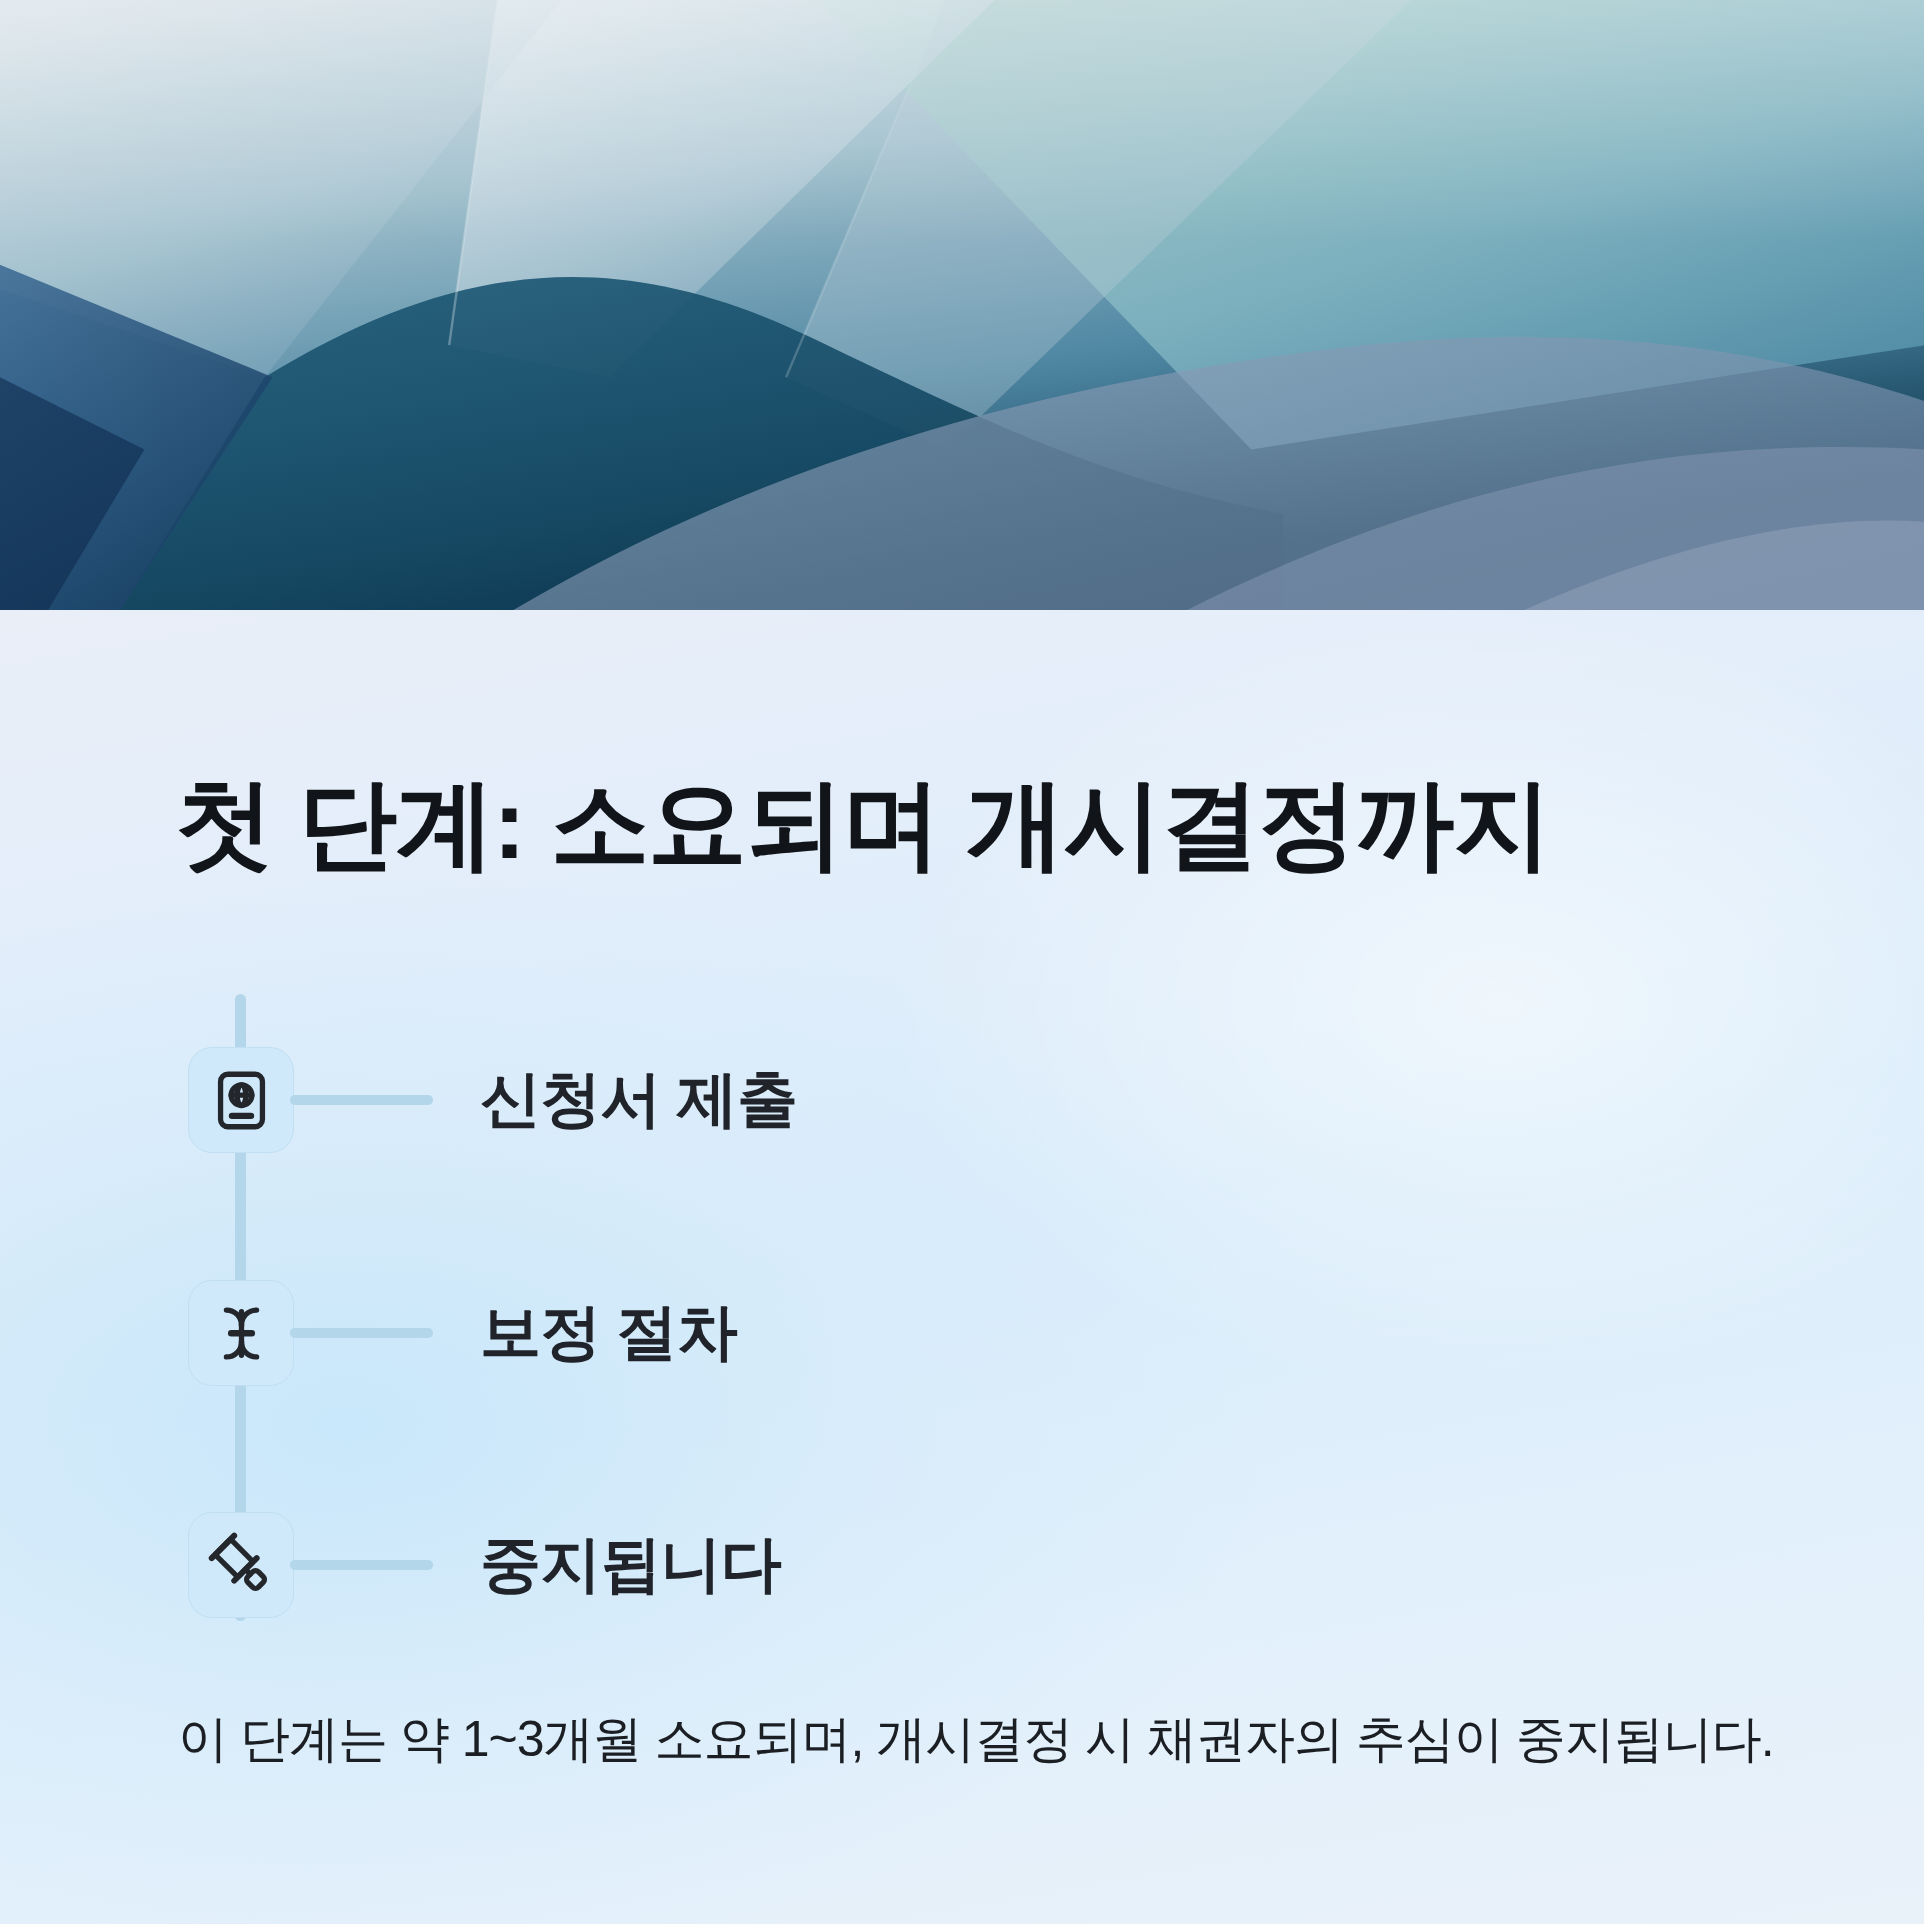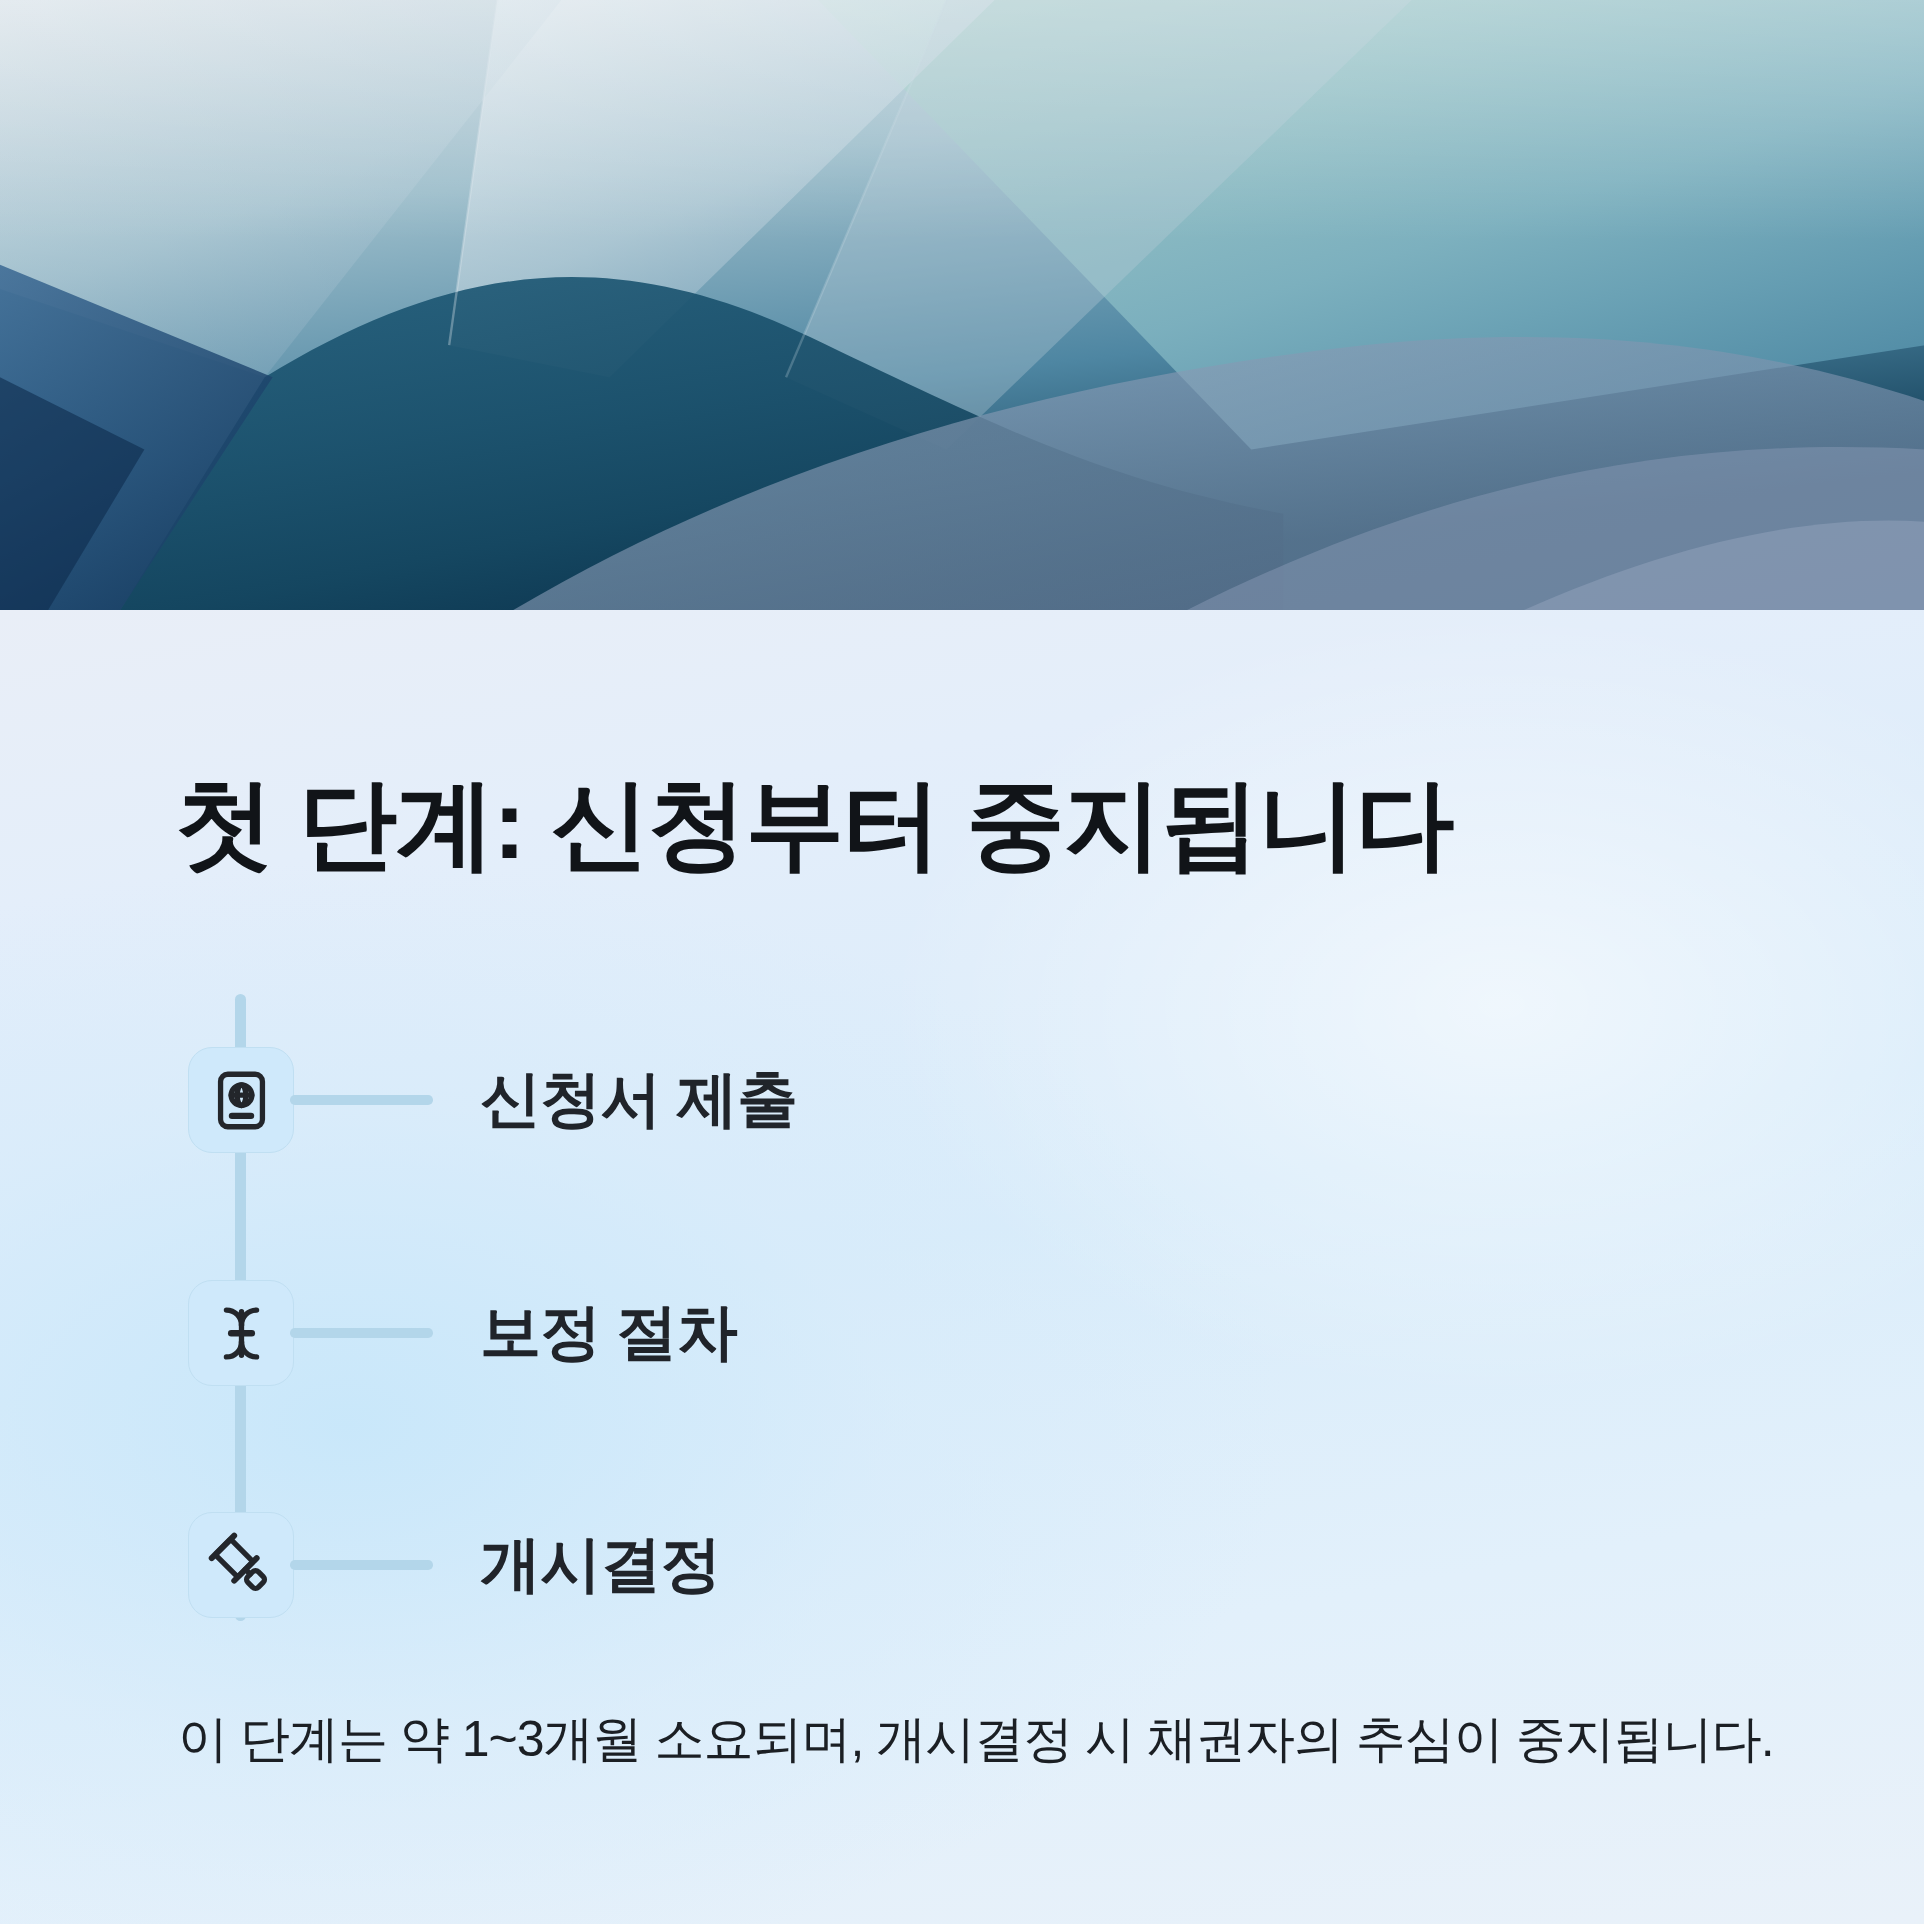--- a/index.html
+++ b/index.html
@@ -201,21 +201,21 @@
 
       <path d="M620,0 L560,430" stroke="#dfe8ee" stroke-opacity="0.35" stroke-width="3" fill="none"></path>
       <path d="M1180,0 L980,470" stroke="#cfe0e6" stroke-opacity="0.25" stroke-width="3" fill="none"></path>
     </svg>
   </div>
 
   <div class="body-panel">
     <div class="body-wash"></div>
   </div>
 
-  <div class="page-title">첫 단계: 신청부터 중지됩니다</div>
+  <div class="page-title">첫 단계: 소요되며 개시결정까지</div>
 
   <div class="timeline">
 
     <div class="timeline-spine"></div>
 
     <div class="tl-item i0">
       <div class="icon-box">
         <svg width="67" height="67" viewBox="0 0 24 24" fill="none" stroke="#23262b" stroke-width="1.9" stroke-linecap="round" stroke-linejoin="round">
           <rect x="4.5" y="2.6" width="15" height="18.8" rx="2.6"></rect>
           <circle cx="12" cy="10.1" r="3.7"></circle>
@@ -249,21 +249,21 @@
           <g transform="rotate(-45 12 12)">
             <rect x="8.1" y="2.6" width="7.8" height="11.4" rx="0.6"></rect>
             <line x1="6.3" y1="2.6" x2="17.7" y2="2.6" stroke-width="2.1"></line>
             <line x1="6.3" y1="14.0" x2="17.7" y2="14.0" stroke-width="2.1"></line>
             <line x1="12" y1="14.0" x2="12" y2="16.4"></line>
             <rect x="9.3" y="16.4" width="5.4" height="5.4" rx="1.5"></rect>
           </g>
         </svg>
       </div>
       <div class="connector"></div>
-      <div class="tl-label">개시결정</div>
+      <div class="tl-label">중지됩니다</div>
     </div>
 
   </div>
 
   <div class="footer-note">이 단계는 약 1~3개월 소요되며, 개시결정 시 채권자의 추심이 중지됩니다.</div>
 
 </div>
 
 
 </body></html>

